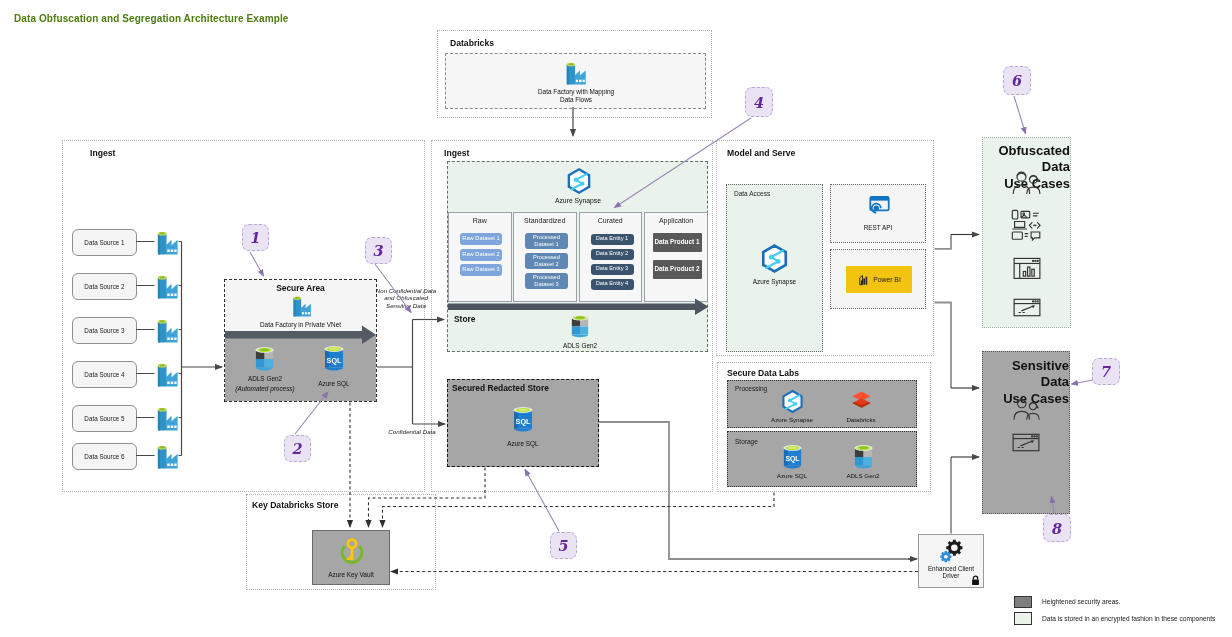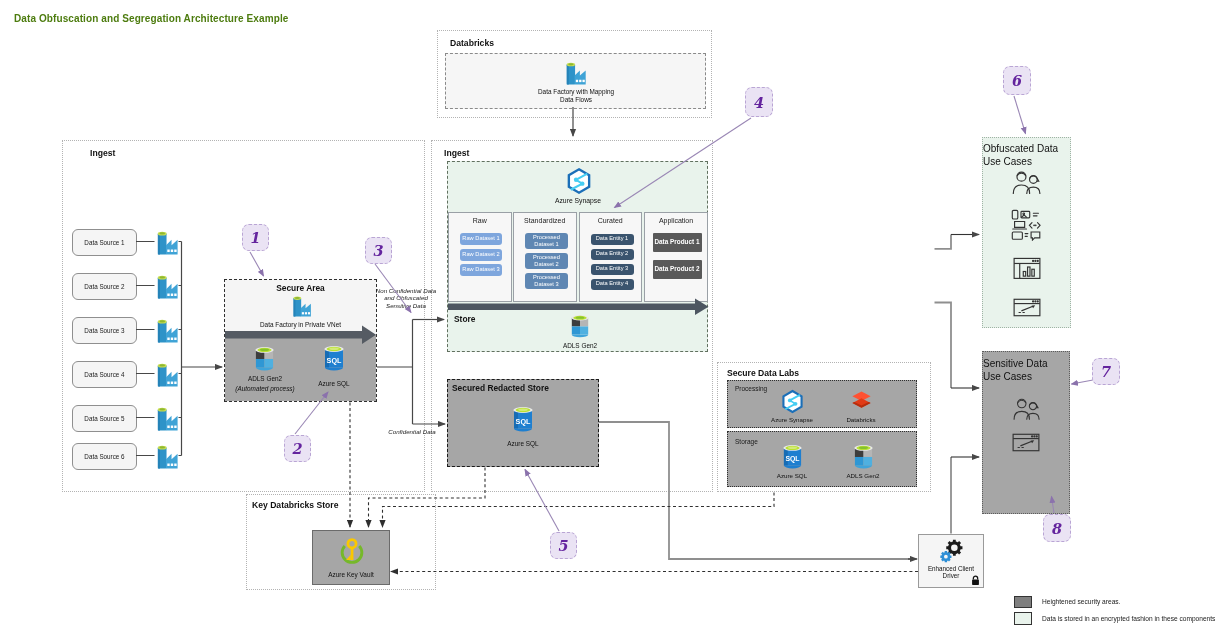--- a/index.html
+++ b/index.html
@@ -20,21 +20,21 @@
   .column{background:#f7f7f7;border:1px solid #9aa0a6;}
   .badge{width:27px;height:27px;border-radius:7px;background:#eae3f4;border:1px dashed #b9a5d4;
          display:flex;align-items:center;justify-content:center;
          font-family:"DejaVu Serif",serif;font-style:italic;font-weight:bold;
          font-size:14.5px;color:#64249e;}
   .flowlbl{font-style:italic;font-size:6.2px;text-align:center;line-height:1.18;color:#1c1c1c;white-space:pre-line;}
   .ctr{text-align:center;}
   svg.icon{display:block;}
   .iconrow{display:flex;align-items:center;justify-content:center;}
   #overlay{position:absolute;left:0;top:0;width:1232px;height:637px;pointer-events:none;z-index:30;}
-  .boxlbl2{font-weight:normal;font-size:10px;text-align:left;line-height:1.25;white-space:pre-line;color:#111;}
+  .boxlbl2{font-weight:bold;font-size:13px;text-align:right;line-height:1.25;white-space:pre-line;color:#111;}
 </style>
 </head>
 <body>
 
 <svg width="0" height="0" style="position:absolute" aria-hidden="true">
 <defs>
   <symbol id="sym-factory" viewBox="0 0 26 28">
     <rect x="3" y="4.5" width="9" height="22" rx="1" fill="#2e93c8"></rect>
     <rect x="3" y="4.5" width="2.2" height="22" fill="#2583b8"></rect>
     <ellipse cx="7.5" cy="4.8" rx="4.6" ry="2" fill="#c7dd52"></ellipse>
@@ -278,20 +278,44 @@
   </div>
 
   <div class="abs graybox" style="left:447px;top:379px;width:152px;height:88px;border:1px dashed #1a1a1a;">
     <div class="abs seclabel" style="left:4px;top:3px;font-size:8.4px;">Secured Redacted Store</div>
     <svg class="icon abs" style="left:64px;top:25px;" width="22" height="28">
         <use href="#sym-sql"></use>
       </svg>
     <div class="abs cap" style="left:37px;top:60px;width:76px;">Azure SQL</div>
   </div>
 
+  <div class="abs container" style="left:716px;top:140px;width:218px;height:216px;">
+    <div class="abs seclabel" style="left:10px;top:7px;">Model and Serve</div>
+    <div class="abs greenbox" style="left:9px;top:43px;width:97px;height:168px;border-style:dotted;border-color:#616161;">
+      <div class="abs" style="left:7px;top:5px;font-size:6.5px;">Data Access</div>
+      <svg class="icon abs" style="left:32px;top:58px;" width="31" height="31">
+          <use href="#sym-synapse"></use>
+        </svg>
+      <div class="abs cap" style="left:0px;top:93px;width:95px;">Azure Synapse</div>
+    </div>
+    <div class="abs lightbox" style="left:113px;top:43px;width:96px;height:59px;border:1px dotted #616161;">
+      <svg class="icon abs" style="left:38px;top:10px;" width="21" height="20">
+          <use href="#sym-restapi"></use>
+        </svg>
+      <div class="abs cap" style="left:0px;top:39px;width:94px;">REST API</div>
+    </div>
+    <div class="abs lightbox" style="left:113px;top:108px;width:96px;height:60px;border:1px dotted #616161;">
+      <div class="abs iconrow" style="left:15px;top:16px;width:66px;height:27px;background:#f2c40f;border-radius:1px;">
+        <svg class="icon" width="12" height="12" style="margin-right:4px;">
+            <use href="#sym-powerbi"></use>
+          </svg>
+        <span style="font-size:6.8px;color:#1c1c1c;">Power BI</span>
+      </div>
+    </div>
+  </div>
 
   <div class="abs container" style="left:717px;top:362px;width:214px;height:130px;">
     <div class="abs seclabel" style="left:9px;top:5px;">Secure Data Labs</div>
     <div class="abs graybox" style="left:9px;top:17px;width:190px;height:48px;border:1px dotted #2f2f2f;">
       <div class="abs" style="left:7px;top:4px;font-size:6.5px;">Processing</div>
       <svg class="icon abs" style="left:52px;top:8px;" width="25" height="25">
           <use href="#sym-synapse"></use>
         </svg>
       <div class="abs cap" style="left:26px;top:35px;width:76px;font-size:6.2px;">Azure Synapse</div>
       <svg class="icon abs" style="left:122px;top:9px;" width="23" height="23">

